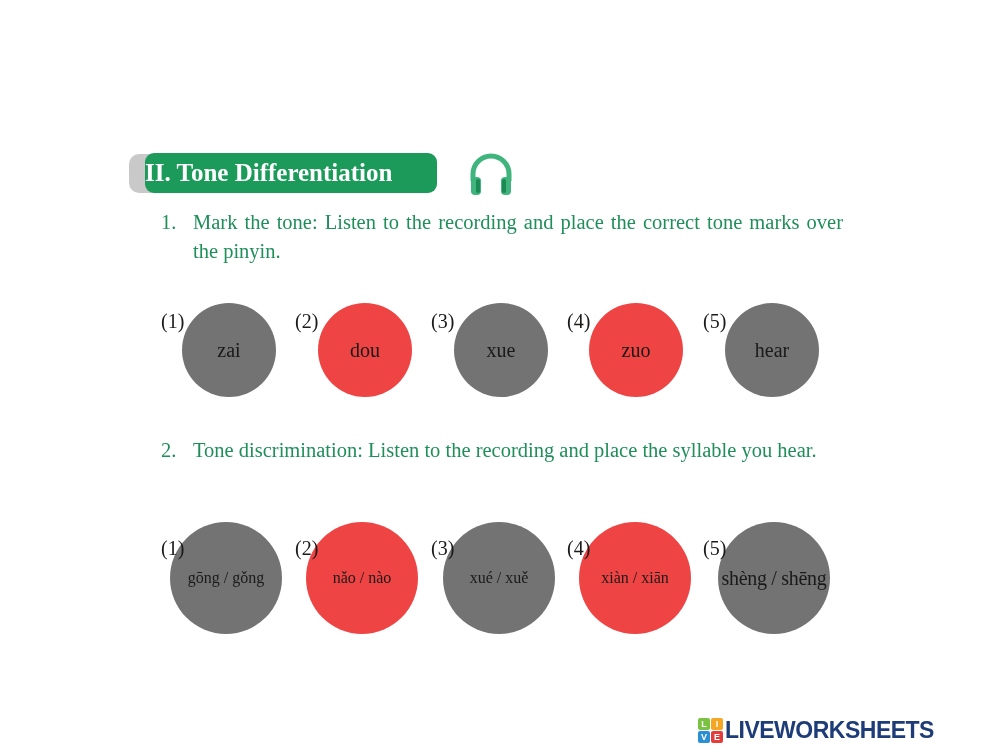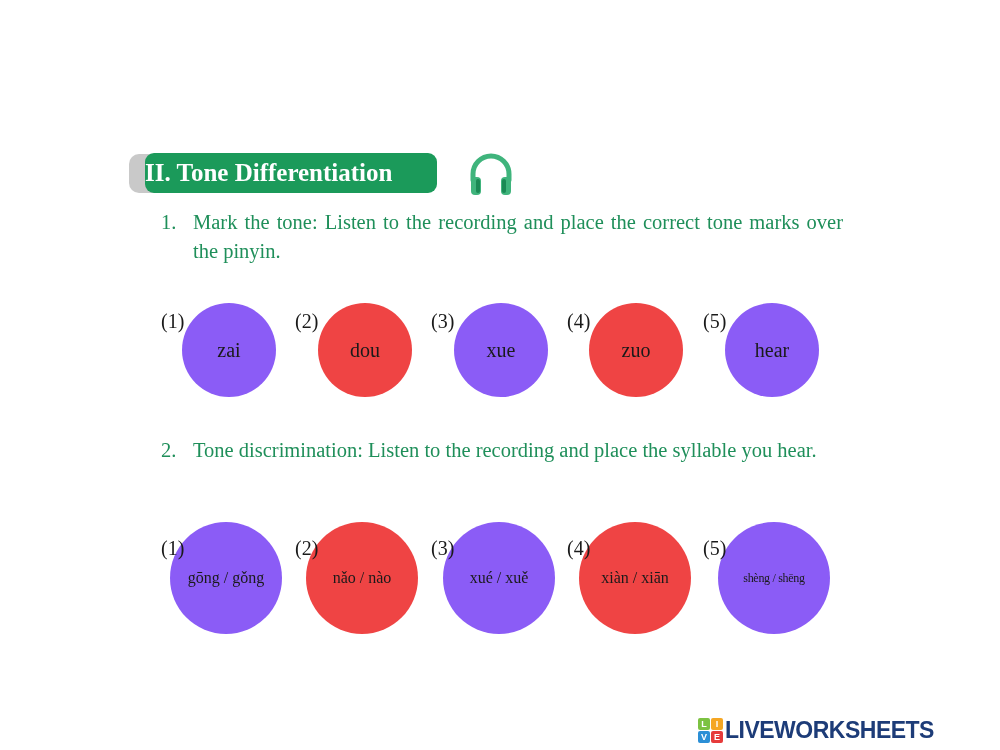--- a/index.html
+++ b/index.html
@@ -29,28 +29,28 @@
   .instr1 { top: 208px; }
   .instr2 { top: 436px; }
 
   .bubble-row { position: absolute; left: 0; top: 0; }
   .item { position: absolute; }
   .circle {
     position: absolute; border-radius: 50%;
     display: flex; align-items: center; justify-content: center;
     color: #1a1a1a; white-space: nowrap;
   }
-  .circle.gray { background: #8b5cf6; }
+  .circle.gray { background: #737373; }
   .circle.green { background: #ef4444; }
   .label {
     position: absolute; font-size: 20px; color: #1a1a1a; line-height: 20px;
   }
   .row1 .circle { width: 94px; height: 94px; font-size: 20px; }
   .row2 .circle { width: 112px; height: 112px; font-size: 16px; }
-  .row2 .circle.small { font-size: 12px; letter-spacing: -0.3px; }
+  .row2 .circle.small { font-size: 20px; letter-spacing: -0.3px; }
 
   .brand {
     position: absolute; left: 698px; top: 715px; height: 30px; display: flex; align-items: center;
   }
   .brand-logo {
     display: grid; grid-template-columns: 12px 12px; grid-template-rows: 12px 12px; gap: 1px;
     margin-right: 2px;
   }
   .brand-logo span {
     display: flex; align-items: center; justify-content: center;

